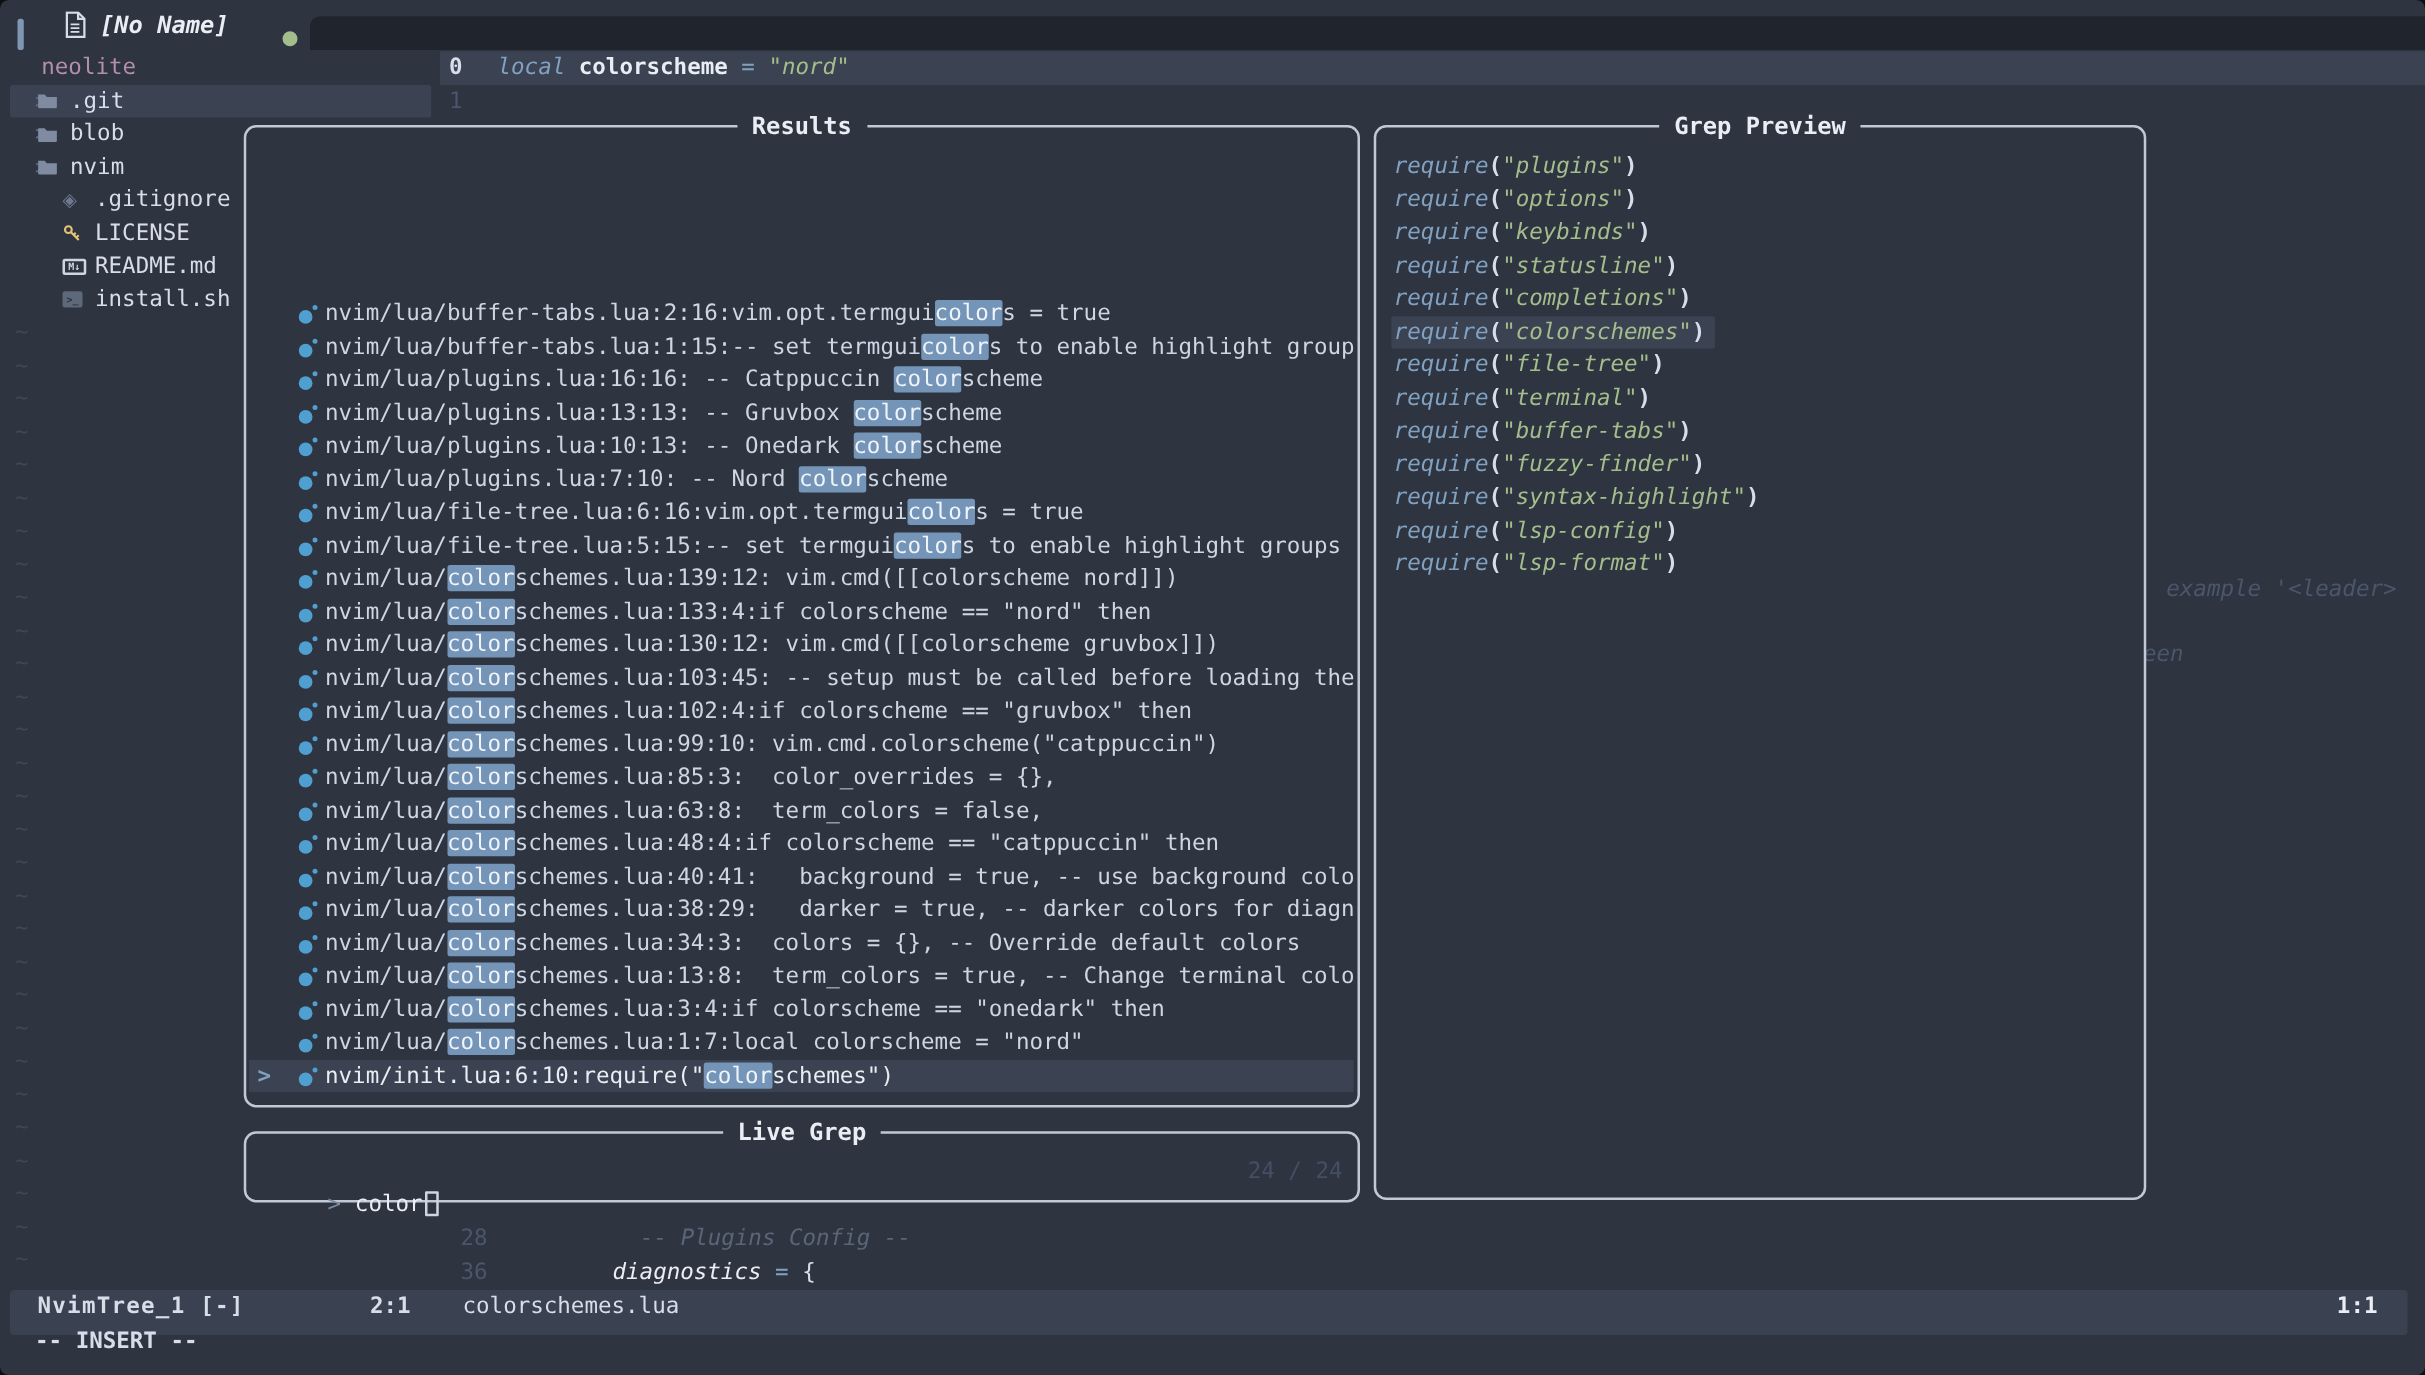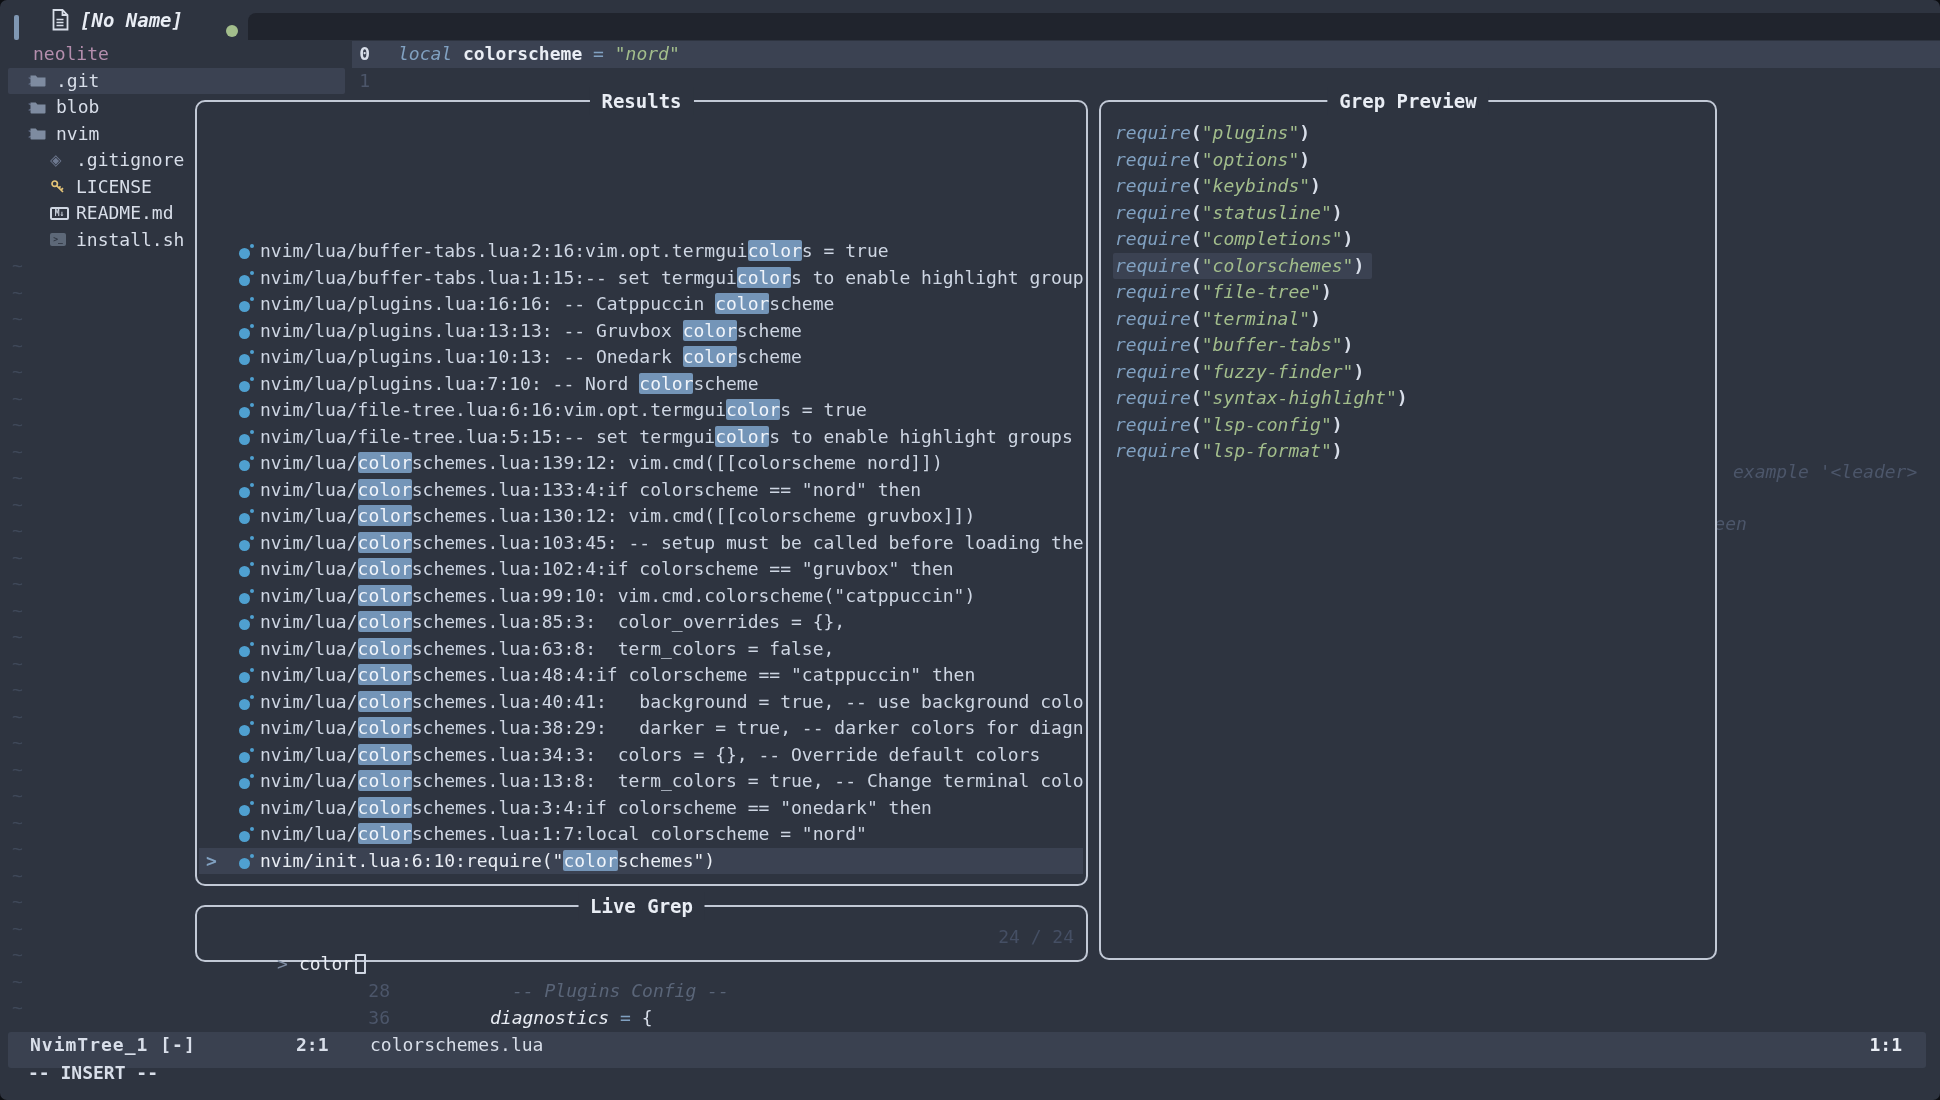--- a/index.html
+++ b/index.html
@@ -69,21 +69,21 @@
   .rrow.rsel{background:var(--bg-sel)}
   .rcaret{position:absolute;left:7px;color:var(--blue);font-weight:bold}
   .lua-icon{position:absolute;left:40px;top:6px;width:15px;height:15px}
   .lua-icon .ld{position:absolute;left:0;bottom:0;width:11px;height:11px;border-radius:50%;background:var(--lua)}
   .lua-icon .ls{position:absolute;right:0;top:0;width:4px;height:4px;border-radius:50%;background:var(--lua)}
   .rtext{position:absolute;left:61px;color:#ced6e3}
   .rsel .rtext{color:var(--fg-bright)}
   .match{background:var(--match-bg);color:#f0f4fa;border-radius:2px}
 
   .livegrep{left:195px;top:905px;width:893px;height:57px}
-  .prompt-row{position:absolute;left:0;right:0;top:17px;height:var(--rh);line-height:var(--rh);padding-left:15px;white-space:pre}
+  .prompt-row{position:absolute;left:0;right:0;top:17px;height:var(--rh);line-height:var(--rh);white-space:pre}
   .pcaret{color:#7d8ba1;margin-right:11px}
   .pquery{color:var(--fg-bright)}
   .pcursor{display:inline-block;width:11px;height:20px;border:2px solid #cfd6e2;border-radius:1px;vertical-align:-4px;margin-left:2px}
   .pcounter{position:absolute;right:12px;top:17px;line-height:var(--rh);color:#454f64}
 
   .preview{left:1099px;top:100px;width:618px;height:860px}
   .preview-lines{position:absolute;left:2px;right:2px;top:18px}
   .prow{height:var(--rh);line-height:var(--rh);padding-left:12px;white-space:pre}
   .prow .pwrap{display:inline-block}
   .prow.phl .pwrap{background:var(--bg-sel);padding:0 8px 0 2px;margin-left:-2px;border-radius:2px}

